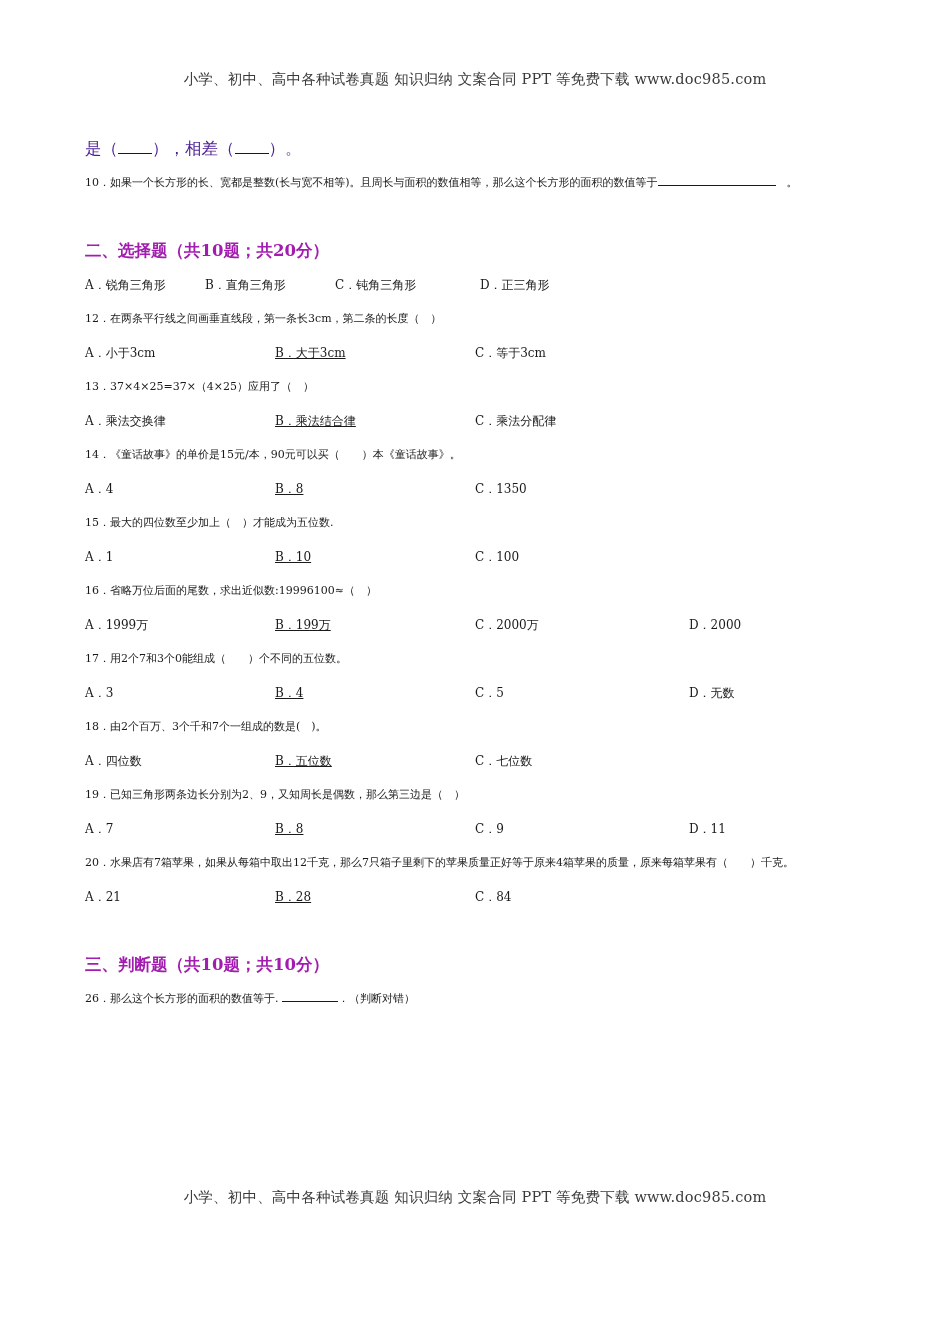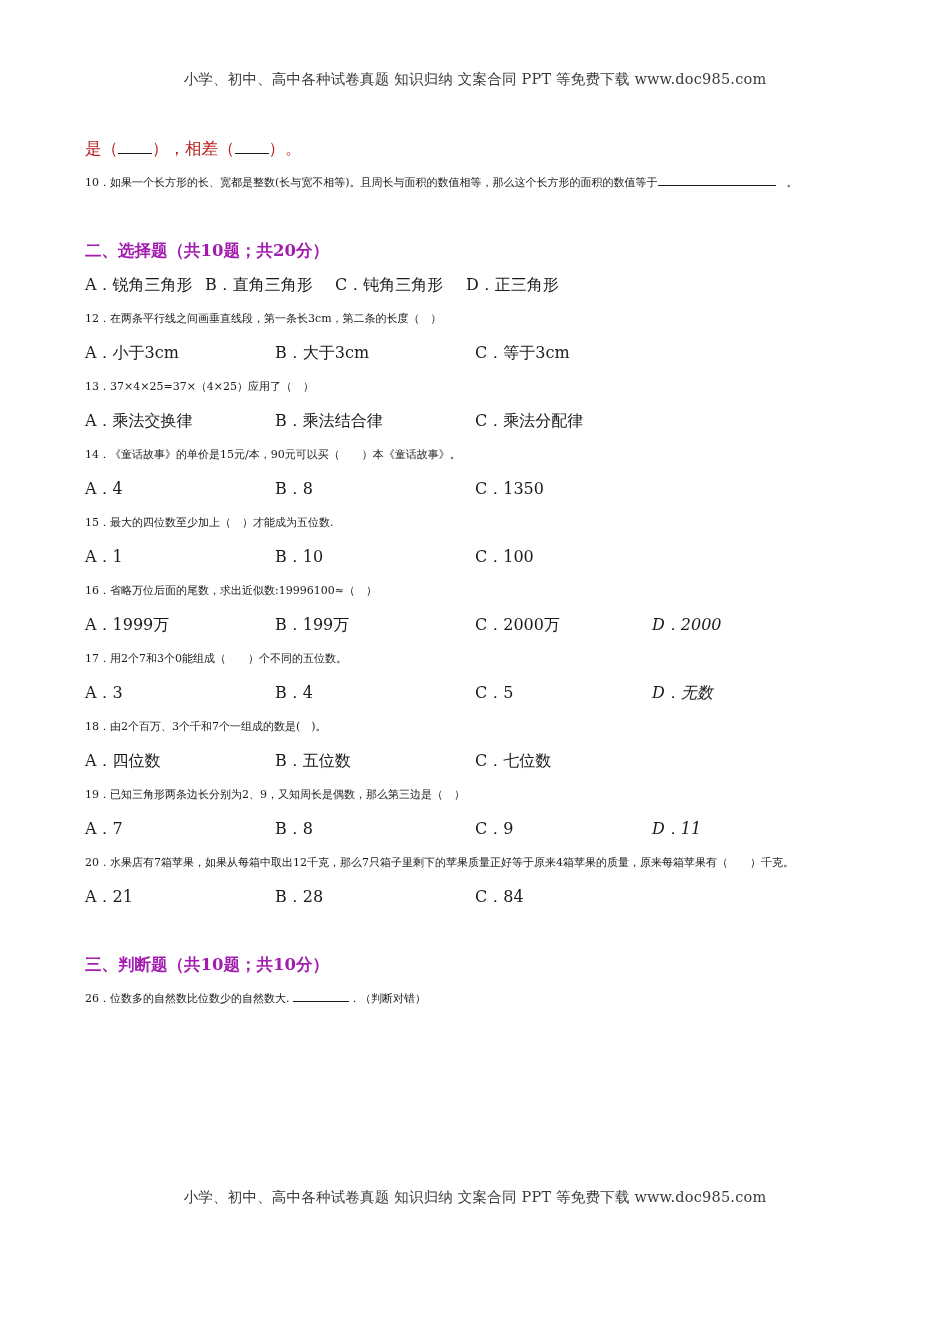--- a/index.html
+++ b/index.html
@@ -42,21 +42,21 @@
     position: absolute;
     left: 85px;
     top: 132px;
     width: 790px;
   }
 
   .line {
     font-size: 16.5px;
     line-height: 34px;
     white-space: nowrap;
-    color: #b91c1c;
+    color: #4c1d95;
   }
 
   
   .stem {
     font-size: 11px;
     line-height: 34px;
     color: #1a1a1a;
   }
 
   .section-head {
@@ -66,39 +66,39 @@
     color: #a21caf;
     white-space: nowrap;
   }
 
   .spacer-lg { height: 34px; }
 
   
   .options {
     position: relative;
     height: 34px;
-    font-size: 16px;
+    font-size: 12px;
     line-height: 34px;
     white-space: nowrap;
   }
   .opt {
     position: absolute;
     top: 0;
     white-space: nowrap;
   }
   
   .c-n-a { left: 0px; }
   .c-n-b { left: 120px; }
   .c-n-c { left: 250px; }
-  .c-n-d { left: 381px; }
+  .c-n-d { left: 395px; }
   
   .c-a { left: 0px; }
-  .c-b { left: 190px; }
+  .c-b { left: 190px; text-decoration: underline; }
   .c-c { left: 390px; }
-  .c-d { left: 567px; font-style: italic; }
+  .c-d { left: 604px; }
 
   .blank-ul {
     text-decoration: none;
     border-bottom: 1px solid #1a1a1a;
     display: inline-block;
     height: 17px;
     vertical-align: baseline;
   }
   .blank-w-sm { width: 34px; }
   .blank-w-md { width: 56px; }
@@ -214,20 +214,20 @@
       <span class="opt c-a">A．21</span>
       <span class="opt c-b">B．28</span>
       <span class="opt c-c">C．84</span>
     </div>
 
     <div class="spacer-lg"></div>
 
     <div class="section-head">三、判断题（共10题；共10分）</div>
 
     <div class="stem">
-      <span>26．</span><span>位数多的自然数比位数少的自然数大.</span>&nbsp;<span class="blank-ul blank-w-md"></span><span>．（判断对错）</span>
+      <span>26．</span><span>那么这个长方形的面积的数值等于.</span>&nbsp;<span class="blank-ul blank-w-md"></span><span>．（判断对错）</span>
     </div>
 
   </div>
 
   <div class="watermark watermark-bottom">小学、初中、高中各种试卷真题 知识归纳 文案合同 PPT 等免费下载  www.doc985.com</div>
 
 </div>
 
 </body></html>

